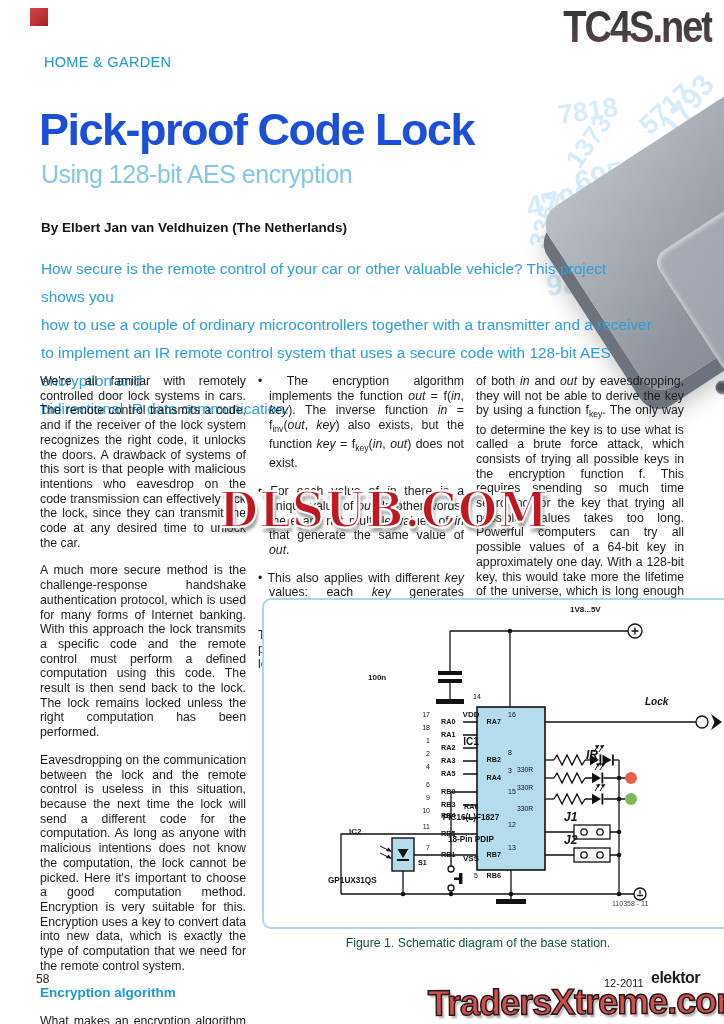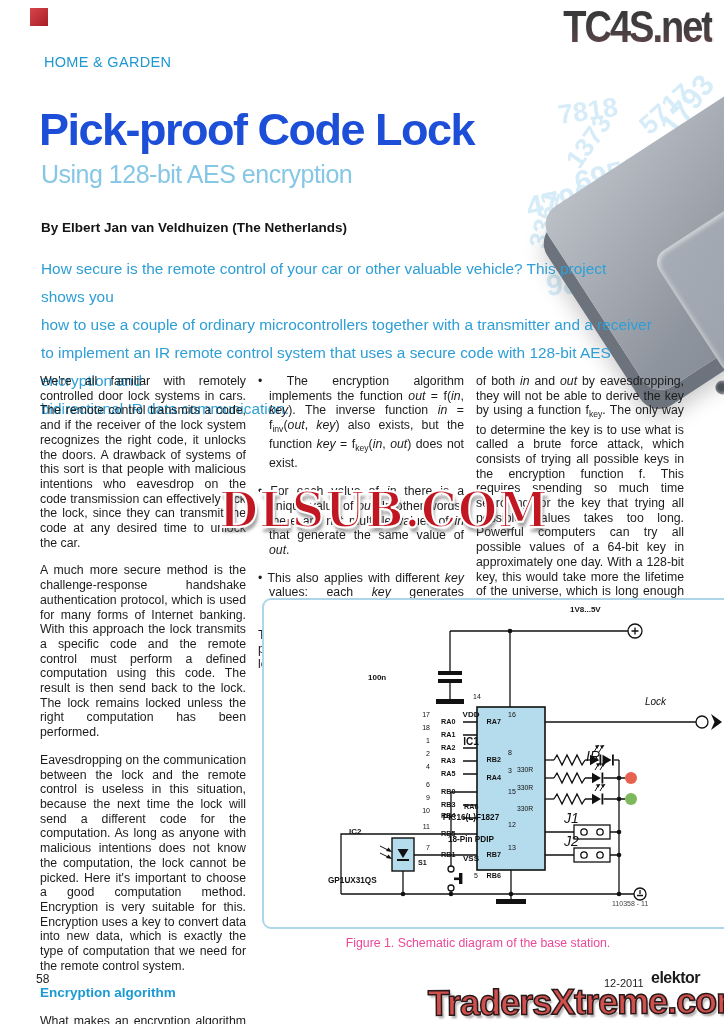--- a/index.html
+++ b/index.html
@@ -59,26 +59,26 @@
   .bullet::before{content:"\2022\00a0";}
 
   
   #figure{left:262px;top:598px;width:432px;height:327px;border:2px solid #aed6e8;border-radius:9px;
           background:#fff;z-index:2;padding-left:40px;}
   #figure span{position:absolute;white-space:nowrap;color:#111;}
   .lbl7{font-size:7px;}
   .lbl72b{font-size:7.2px;font-weight:bold;line-height:9px;}
   .lbl8b{font-size:8px;font-weight:bold;}
   .lbl82b{font-size:8.2px;font-weight:bold;}
-  .lbl95bi{font-size:14px;font-weight:normal;font-style:italic;}
-  .lbl10bi{font-size:10px;font-weight:normal;font-style:italic;}
+  .lbl95bi{font-size:12px;font-weight:bold;font-style:italic;}
+  .lbl10bi{font-size:10px;font-weight:bold;font-style:italic;}
   .lbl10b{font-size:10px;font-weight:bold;}
   .lbl68{font-size:6.8px;}
   .ctr{left:173px;width:68px;text-align:center;}
-  .caption{left:262px;top:936px;width:432px;text-align:center;font-size:12.3px;color:#ec4899;z-index:2;}
+  .caption{left:262px;top:936px;width:432px;text-align:center;font-size:12.3px;color:#14532d;z-index:2;}
 
   
   .pageno{left:36px;top:972px;font-size:12px;color:#222;z-index:2;}
   .issue{left:604px;top:977px;font-size:11px;color:#222;z-index:2;}
   .brand{left:651px;top:969px;font-size:16px;font-weight:bold;letter-spacing:-.5px;color:#1a1a1a;z-index:2;}
 </style>
 </head>
 <body>
 
 <div id="page">

